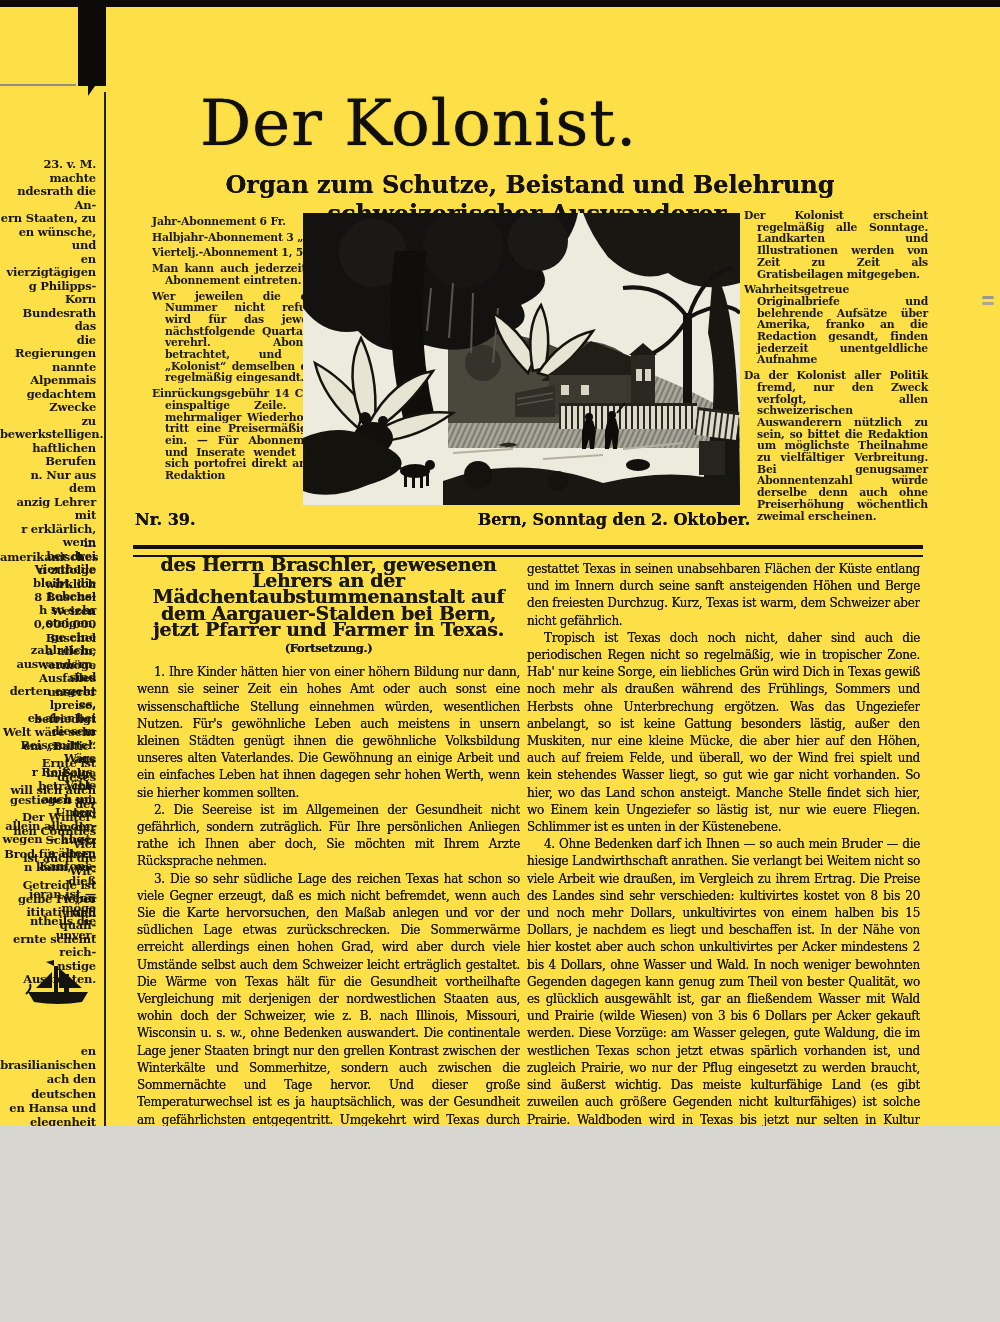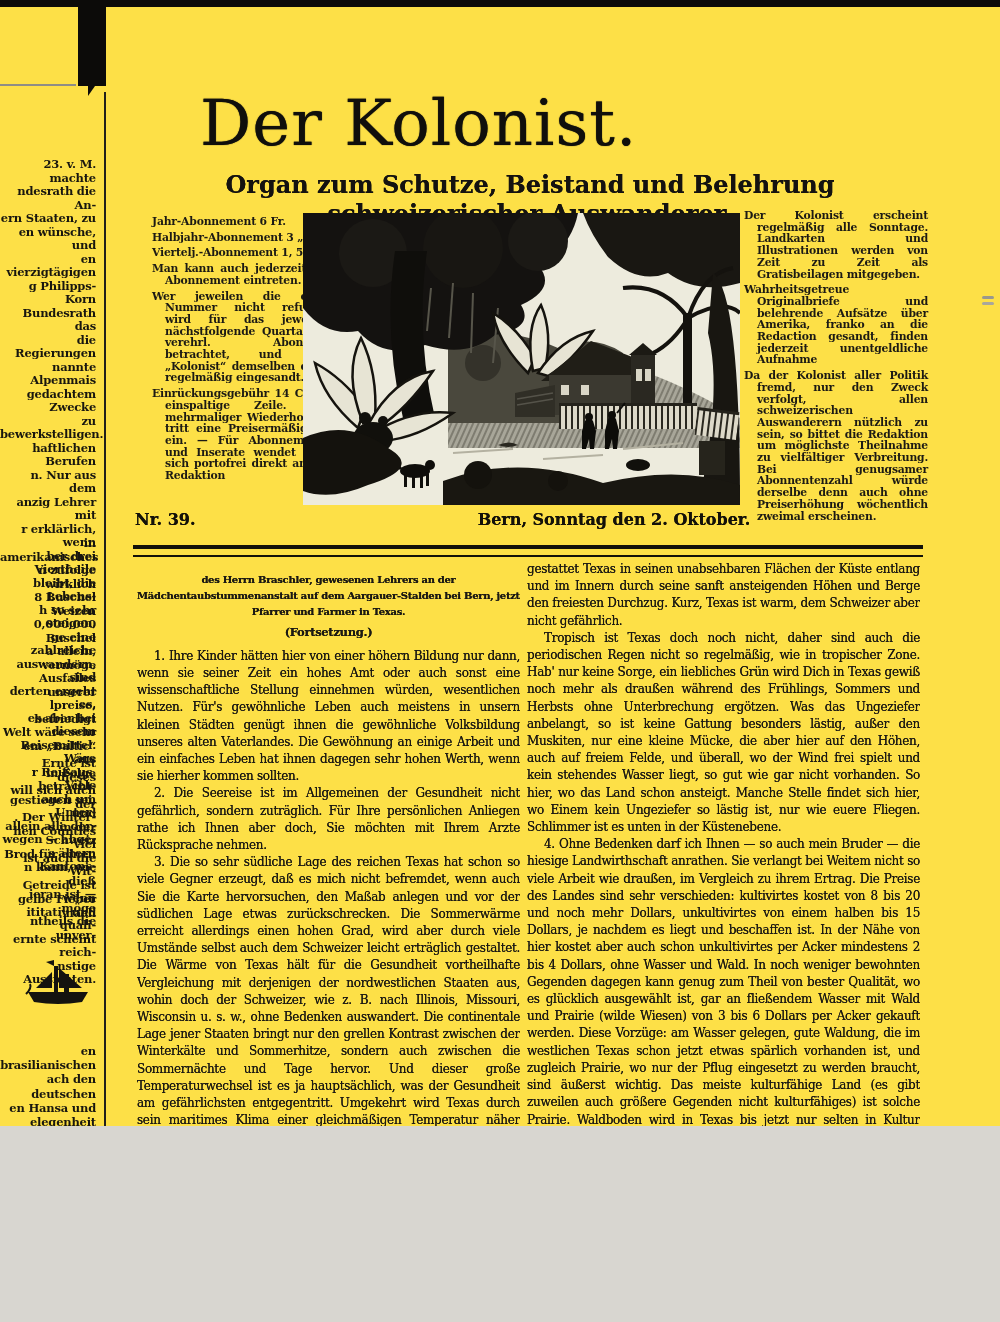--- a/index.html
+++ b/index.html
@@ -60,22 +60,22 @@
   .double-rule{position:absolute;left:133px;top:545px;width:790px;height:4px;
     border-top:4px solid #121109;border-bottom:2px solid #121109;padding-top:2px;box-sizing:content-box;}
   
   .col{position:absolute;text-align:justify;font-size:12px;line-height:17.2px;
     letter-spacing:-0.3px;color:#1b1913;text-shadow:0 0 .5px #1b1913;}
   .col p{margin:0;text-indent:17px;}
   .col-left{left:137px;top:556px;width:383px;height:736px;overflow:hidden;}
   .col-right{left:527px;top:561px;width:393px;height:740px;overflow:hidden;}
   .headline{font-size:20px;letter-spacing:5px;text-align:center;font-weight:700;
     margin:0 0 6px 0;text-indent:0 !important;color:#13110c;}
-  .subhead{font-size:10px;line-height:16.2px;font-weight:700;text-align:center;
-    margin:16px 0 3px 0;text-indent:0 !important;}
+  .subhead{font-size:19px;line-height:16.2px;font-weight:700;text-align:center;
+    margin:0 0 3px 0;text-indent:0 !important;}
   .cont-note{font-size:11.5px;font-weight:700;text-align:center;margin:0 0 7px 0;text-indent:0 !important;}
 </style>
 </head>
 <body>
 
 <div class="page">
 
   <div class="top-band"></div>
   <div class="tl-bar"></div>
   <div class="tl-hline"></div>

